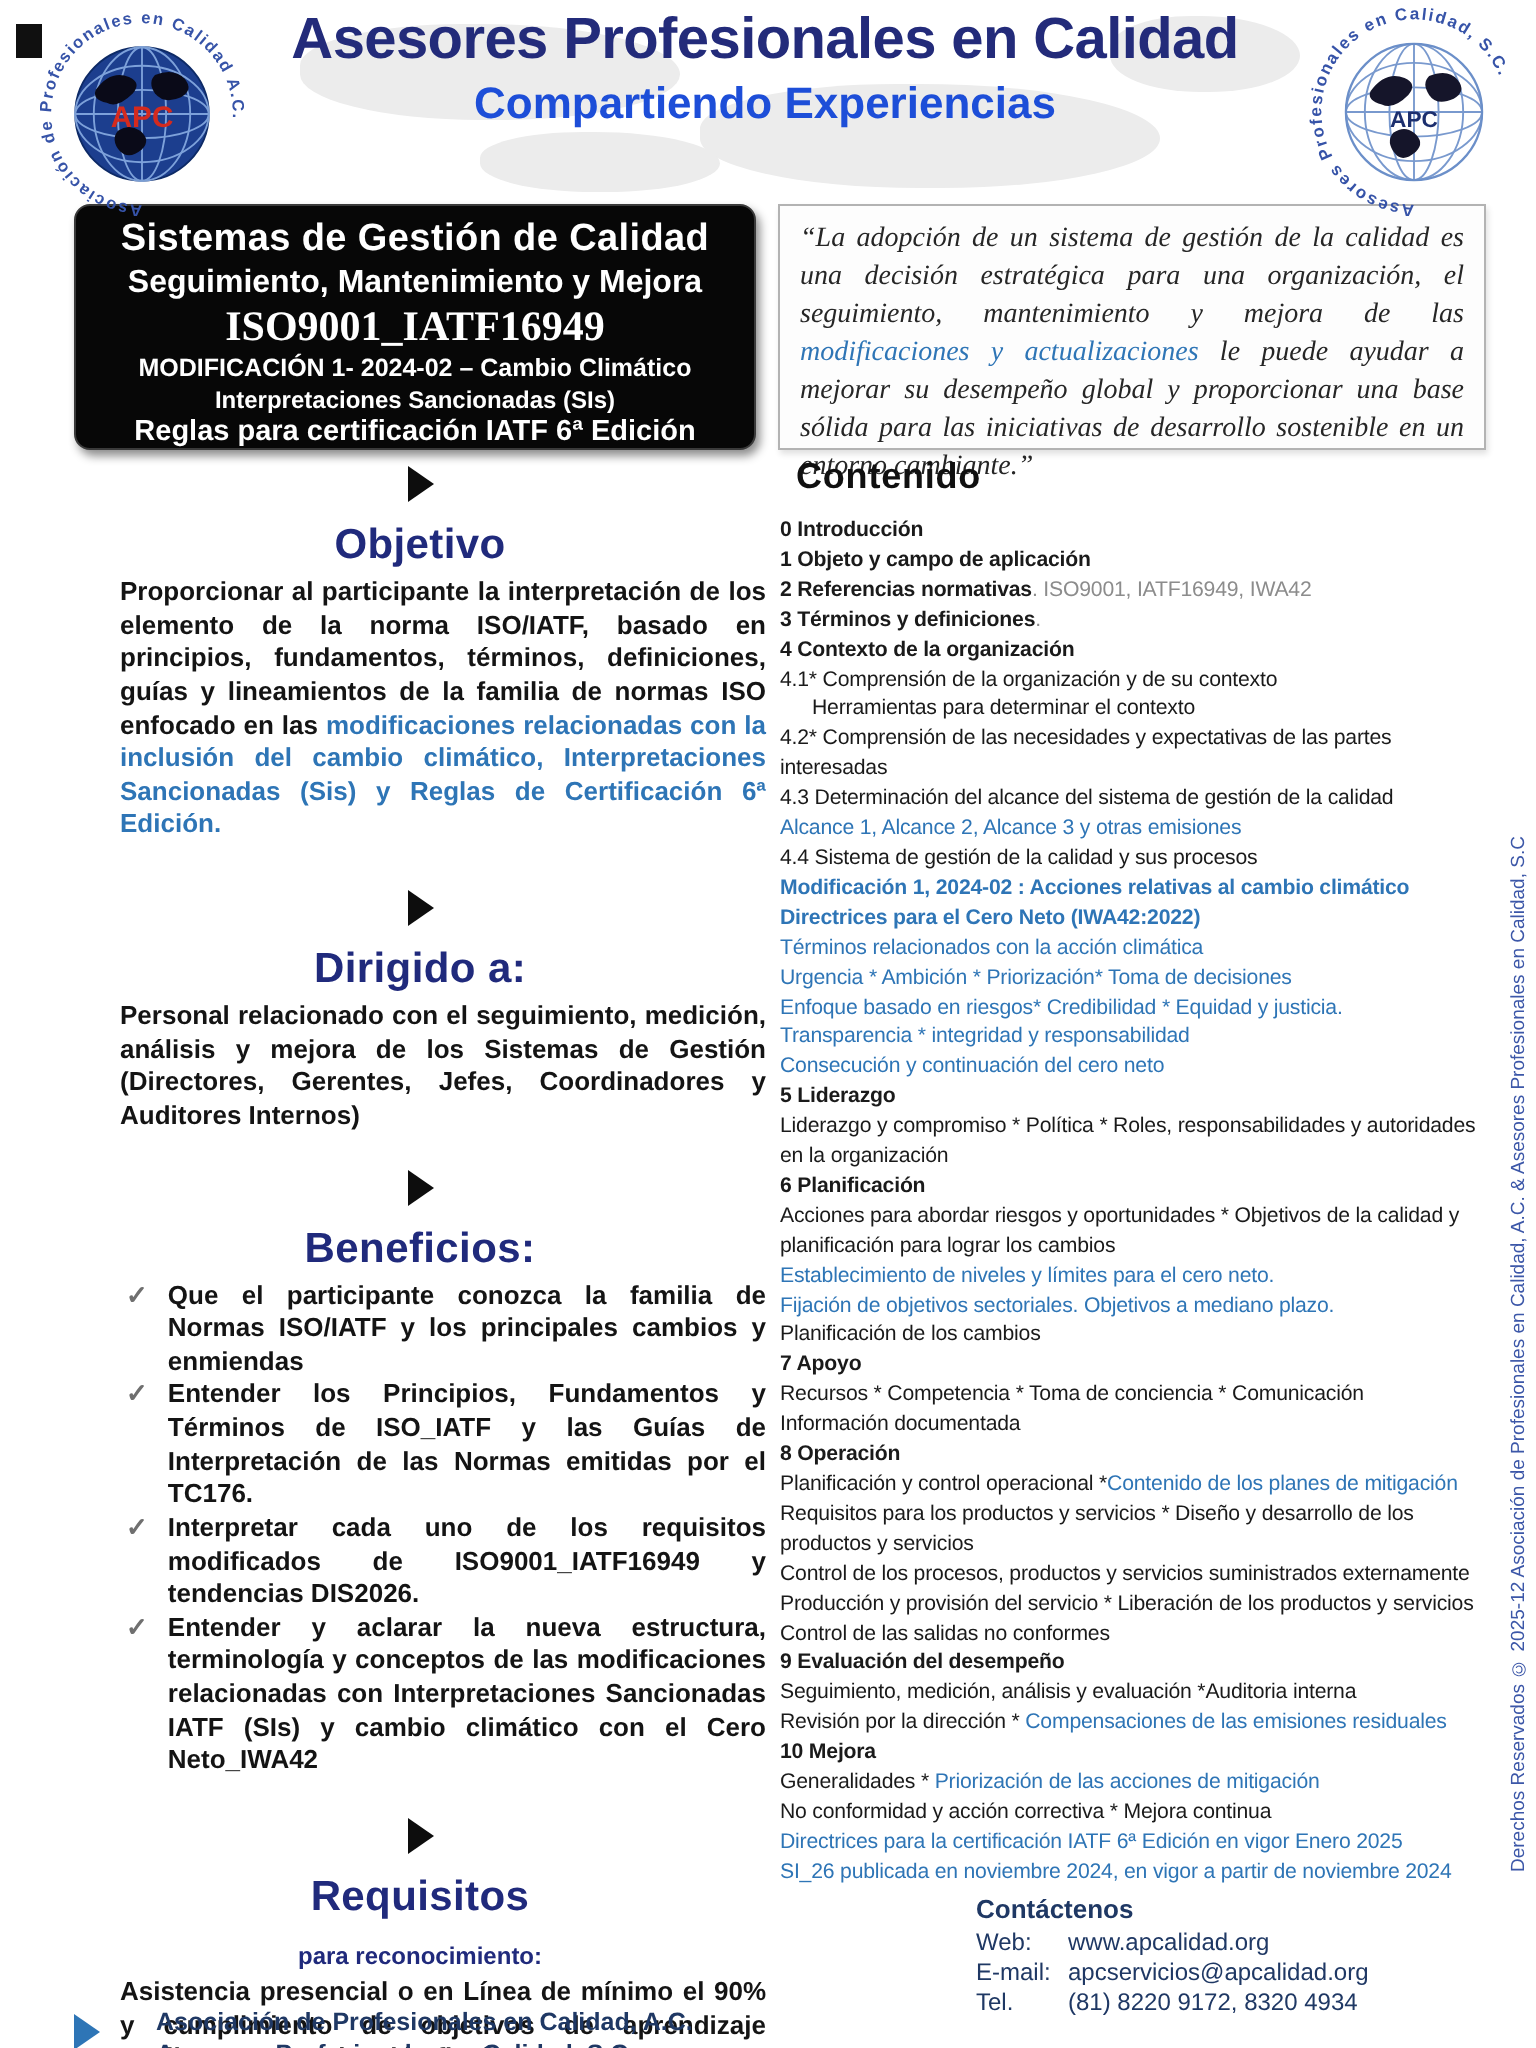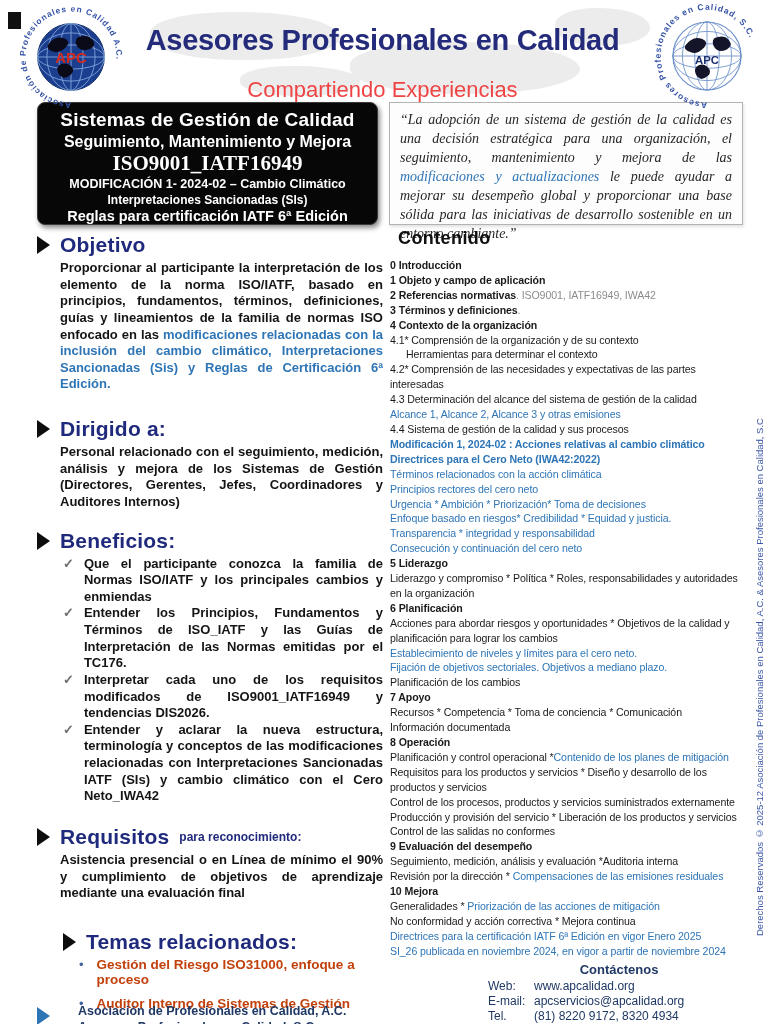--- a/index.html
+++ b/index.html
@@ -7,43 +7,43 @@
   .page{position:relative;width:768px;height:1024px;background:#ffffff;overflow:hidden;}
 
   
   .corner-box{position:absolute;left:8px;top:12px;width:13px;height:17px;background:#101010;}
   header{position:absolute;left:0;top:0;width:768px;height:100px;}
   .map-blob{position:absolute;background:#ececec;border-radius:45% 55% 50% 50%;}
   .blob1{left:150px;top:12px;width:190px;height:48px;}
   .blob2{left:350px;top:42px;width:230px;height:52px;}
   .blob3{left:555px;top:8px;width:95px;height:38px;}
   .blob4{left:240px;top:66px;width:120px;height:30px;}
-  .header-titles{position:absolute;left:130px;width:505px;top:24px;text-align:center;z-index:2;}
+  .header-titles{position:absolute;left:130px;width:505px;top:4px;text-align:center;z-index:2;}
   .h-title{font-size:29px;font-weight:bold;color:#232b7a;letter-spacing:-0.3px;}
-  .h-sub{font-size:22px;font-weight:normal;color:#ef4444;margin-top:20px;}
+  .h-sub{font-size:22px;font-weight:bold;color:#1d4ed8;margin-top:2px;}
   .logo{position:absolute;z-index:3;}
   .logo-left{left:20px;top:6px;width:102px;height:102px;}
   .logo-right{right:8px;top:4px;width:106px;height:104px;}
 
   
   .title-box{position:absolute;left:37px;top:102px;width:341px;height:123px;background:#070707;border:1px solid #3a3a3a;border-radius:8px;box-sizing:border-box;color:#ffffff;text-align:center;padding-top:6px;box-shadow:2px 3px 5px rgba(0,0,0,.45);}
   .tb1{font-size:19px;font-weight:bold;letter-spacing:.2px;line-height:1.15;}
   .tb2{font-size:16px;font-weight:bold;line-height:1.2;margin-top:1px;}
   .tb3{font-size:21px;font-weight:bold;line-height:1.15;font-family:Liberation Serif, serif;}
   .tb4{font-size:12.5px;font-weight:bold;line-height:1.25;margin-top:2px;}
   .tb5{font-size:12px;font-weight:bold;line-height:1.2;}
   .tb6{font-size:14.5px;font-weight:bold;line-height:1.25;}
 
   
   .quote-box{position:absolute;left:389px;top:102px;width:354px;height:123px;background:#fdfdfd;border:1px solid #b3b3b3;box-sizing:border-box;padding:7px 10px;font-family:"Liberation Serif",serif;font-style:italic;font-size:14px;line-height:19px;color:#262626;text-align:justify;box-shadow:1px 2px 3px rgba(0,0,0,.12);}
   .quote-blue{color:#2e75b6;}
 
   
   .left-col{position:absolute;left:37px;top:233px;width:346px;}
-  .sec-head{display:flex;align-items:center;gap:10px;margin-bottom:3px;}
+  .sec-head{display:flex;align-items:center;gap:10px;margin-bottom:3px;flex-direction:column;}
   .tri{width:0;height:0;border-left:13px solid #0d0d0d;border-top:9px solid transparent;border-bottom:9px solid transparent;flex:none;}
   .tri-blue{width:0;height:0;border-left:13px solid #2e75b6;border-top:9px solid transparent;border-bottom:9px solid transparent;flex:none;margin-top:4px;}
   .sec-title{font-size:21px;font-weight:bold;color:#202a7c;letter-spacing:.2px;}
   .sec-title-sm{font-size:12px;font-weight:bold;color:#202a7c;}
   .sec-body{margin-left:23px;font-size:13px;font-weight:bold;line-height:1.28;color:#141414;text-align:justify;}
   .blue-text{color:#2e75b6;}
   .mb-obj{margin-bottom:24px;}
   .mb-dir{margin-bottom:18px;}
   .mb-ben{margin-bottom:20px;}
   .mb-req{margin-bottom:28px;}
@@ -64,21 +64,21 @@
   
   .right-col{position:absolute;left:390px;top:228px;width:360px;}
   .contenido-title{font-size:18px;font-weight:bold;color:#101010;margin:0 0 9px 8px;letter-spacing:.4px;}
   .c-line{font-size:10.6px;line-height:14.9px;color:#1a1a1a;letter-spacing:-0.1px;}
   .st-b{font-weight:bold;}
   .st-u{color:#2e75b6;}
   .st-ub{color:#2e75b6;font-weight:bold;}
   .st-g{color:#8c8c8c;}
 
   .contact{margin-left:98px;margin-top:3px;color:#1f3864;}
-  .contact-title{font-weight:bold;font-size:13px;margin-bottom:2px;text-align:center;}
+  .contact-title{font-weight:bold;font-size:13px;margin-bottom:2px;}
   .contact-row{font-size:12px;line-height:1.28;}
   .contact-label{display:inline-block;min-width:46px;}
 
   
   .copyright{position:absolute;right:1px;top:228px;height:708px;width:15px;writing-mode:vertical-rl;transform:rotate(180deg);font-size:9.5px;color:#3c57a8;white-space:nowrap;display:flex;align-items:center;}
 </style>
 </head>
 <body>
 
 <div class="page">
@@ -237,21 +237,20 @@
         <div class="c-line"><span class="st-b">4 Contexto de la organización</span></div>
         <div class="c-line"><span class="st-n">4.1* Comprensión de la organización y de su contexto</span></div>
         <div class="c-line" style="padding-left: 16px;"><span class="st-n">Herramientas para determinar el contexto</span></div>
         <div class="c-line"><span class="st-n">4.2* Comprensión de las necesidades y expectativas de las partes interesadas</span></div>
         <div class="c-line"><span class="st-n">4.3 Determinación del alcance del sistema de gestión de la calidad</span></div>
         <div class="c-line"><span class="st-u">Alcance 1,  Alcance 2, Alcance 3 y otras emisiones</span></div>
         <div class="c-line"><span class="st-n">4.4 Sistema de gestión de la calidad y sus procesos</span></div>
         <div class="c-line"><span class="st-ub">Modificación 1, 2024-02 : Acciones relativas al cambio climático</span></div>
         <div class="c-line"><span class="st-ub">Directrices para el Cero Neto (IWA42:2022)</span></div>
         <div class="c-line"><span class="st-u">Términos relacionados con la acción climática</span></div>
-        <div class="c-line"><span class="st-u">Principios rectores del cero neto</span></div>
         <div class="c-line"><span class="st-u">Urgencia * Ambición * Priorización* Toma de decisiones</span></div>
         <div class="c-line"><span class="st-u">Enfoque basado en riesgos* Credibilidad * Equidad y justicia.</span></div>
         <div class="c-line"><span class="st-u">Transparencia * integridad y responsabilidad</span></div>
         <div class="c-line"><span class="st-u">Consecución y continuación del cero neto</span></div>
         <div class="c-line"><span class="st-b">5 Liderazgo</span></div>
         <div class="c-line"><span class="st-n">Liderazgo y compromiso * Política * Roles, responsabilidades y autoridades en la organización</span></div>
         <div class="c-line"><span class="st-b">6 Planificación</span></div>
         <div class="c-line"><span class="st-n">Acciones para abordar riesgos y oportunidades * Objetivos de la calidad y planificación para lograr los cambios</span></div>
         <div class="c-line"><span class="st-u">Establecimiento de niveles y límites para el cero neto.</span></div>
         <div class="c-line"><span class="st-u">Fijación de objetivos  sectoriales. Objetivos a mediano plazo.</span></div>

